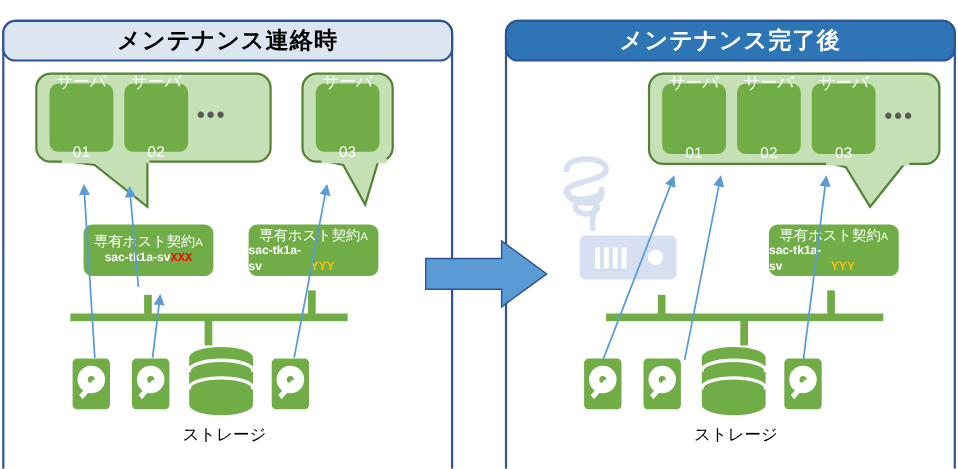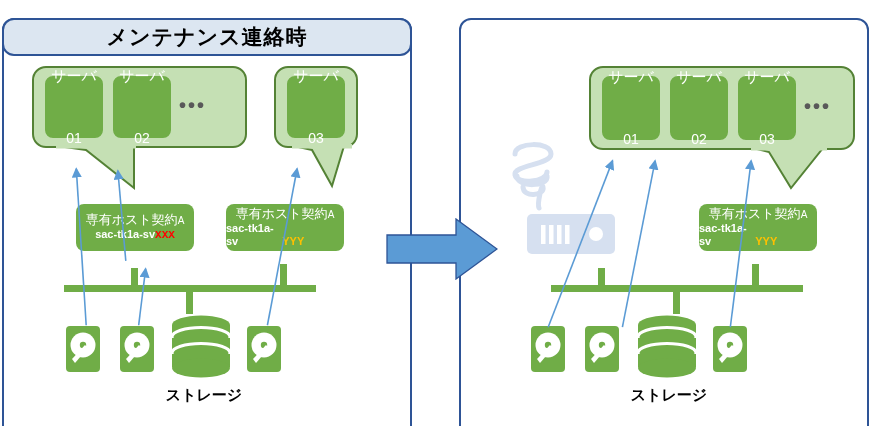--- a/index.html
+++ b/index.html
@@ -23,21 +23,21 @@
 
   
   .bubble{position:absolute;background:#C5E0B4;border:2px solid #548235;
           border-radius:14px;box-sizing:border-box;z-index:4;}
   .bubble-inner{position:absolute;left:0;top:0;width:100%;height:100%;
           display:flex;align-items:center;gap:6px;padding:7px 9px;
           box-sizing:border-box;}
   .srv{background:#70AD47;border:2px solid #C5E0B4;border-radius:10px;
        color:#ffffff;display:flex;flex-direction:column;align-items:center;
        justify-content:center;box-sizing:border-box;line-height:1.05;}
-  .srv .s1{font-size:15px;}
+  .srv .s1{font-size:15px;font-family:Liberation Serif, serif;}
   .srv .s2{font-size:14px;margin-top:47px;}
   .dots{color:#595959;font-size:20px;font-weight:bold;letter-spacing:2px;
         padding-bottom:4px;}
   .tail{position:absolute;z-index:5;}
 
   
   .contract{position:absolute;background:#70AD47;border-radius:8px;
       color:#ffffff;display:flex;flex-direction:column;align-items:center;
       justify-content:center;z-index:7;box-sizing:border-box;}
   .contract .c1{font-size:13px;line-height:1.2;}
@@ -46,21 +46,21 @@
                 font-family:"Liberation Sans",sans-serif;}
   .code-red{color:#FF0000;font-family:Liberation Mono, monospace;}
   .code-yellow{color:#FFC000;padding-left:44px;}
 
   
   .bus{position:absolute;background:#70AD47;z-index:3;}
   .disk{position:absolute;background:#70AD47;border-radius:4px;z-index:3;}
   .disk svg{display:block;}
   .cyl{position:absolute;z-index:3;}
   .storage-label{position:absolute;font-size:15px;color:#000000;
-       text-align:center;z-index:3;font-weight:bold;}
+       text-align:center;z-index:3;}
 
   
   .ghost{position:absolute;z-index:2;}
 
   
   .arrows{position:absolute;left:0;top:0;width:100%;height:100%;z-index:8;
           pointer-events:none;}
 
   
   #transition-arrow{position:absolute;left:386px;top:218px;width:112px;height:62px;z-index:9;}
@@ -174,20 +174,23 @@
         <line x1="83" y1="270" x2="73" y2="112"></line>
         <line x1="123" y1="205" x2="115" y2="114"></line>
         <line x1="136" y1="270" x2="143" y2="213"></line>
         <line x1="266" y1="270" x2="296" y2="112"></line>
       </g>
     </svg>
   </div>
 </div>
 
 <div class="panel" id="panel-after">
+  <div class="panel-header">
+    <span>メンテナンス完了後</span>
+  </div>
 
   <div class="body-area">
 
     <div class="bubble" style="left:128px;top:10px;width:266px;height:84px;">
       <div class="bubble-inner">
         <div class="srv" style="width:62px;height:68px;">
           <span class="s1">サーバ</span>
           <span class="s2">01</span>
         </div>
         <div class="srv" style="width:62px;height:68px;">

